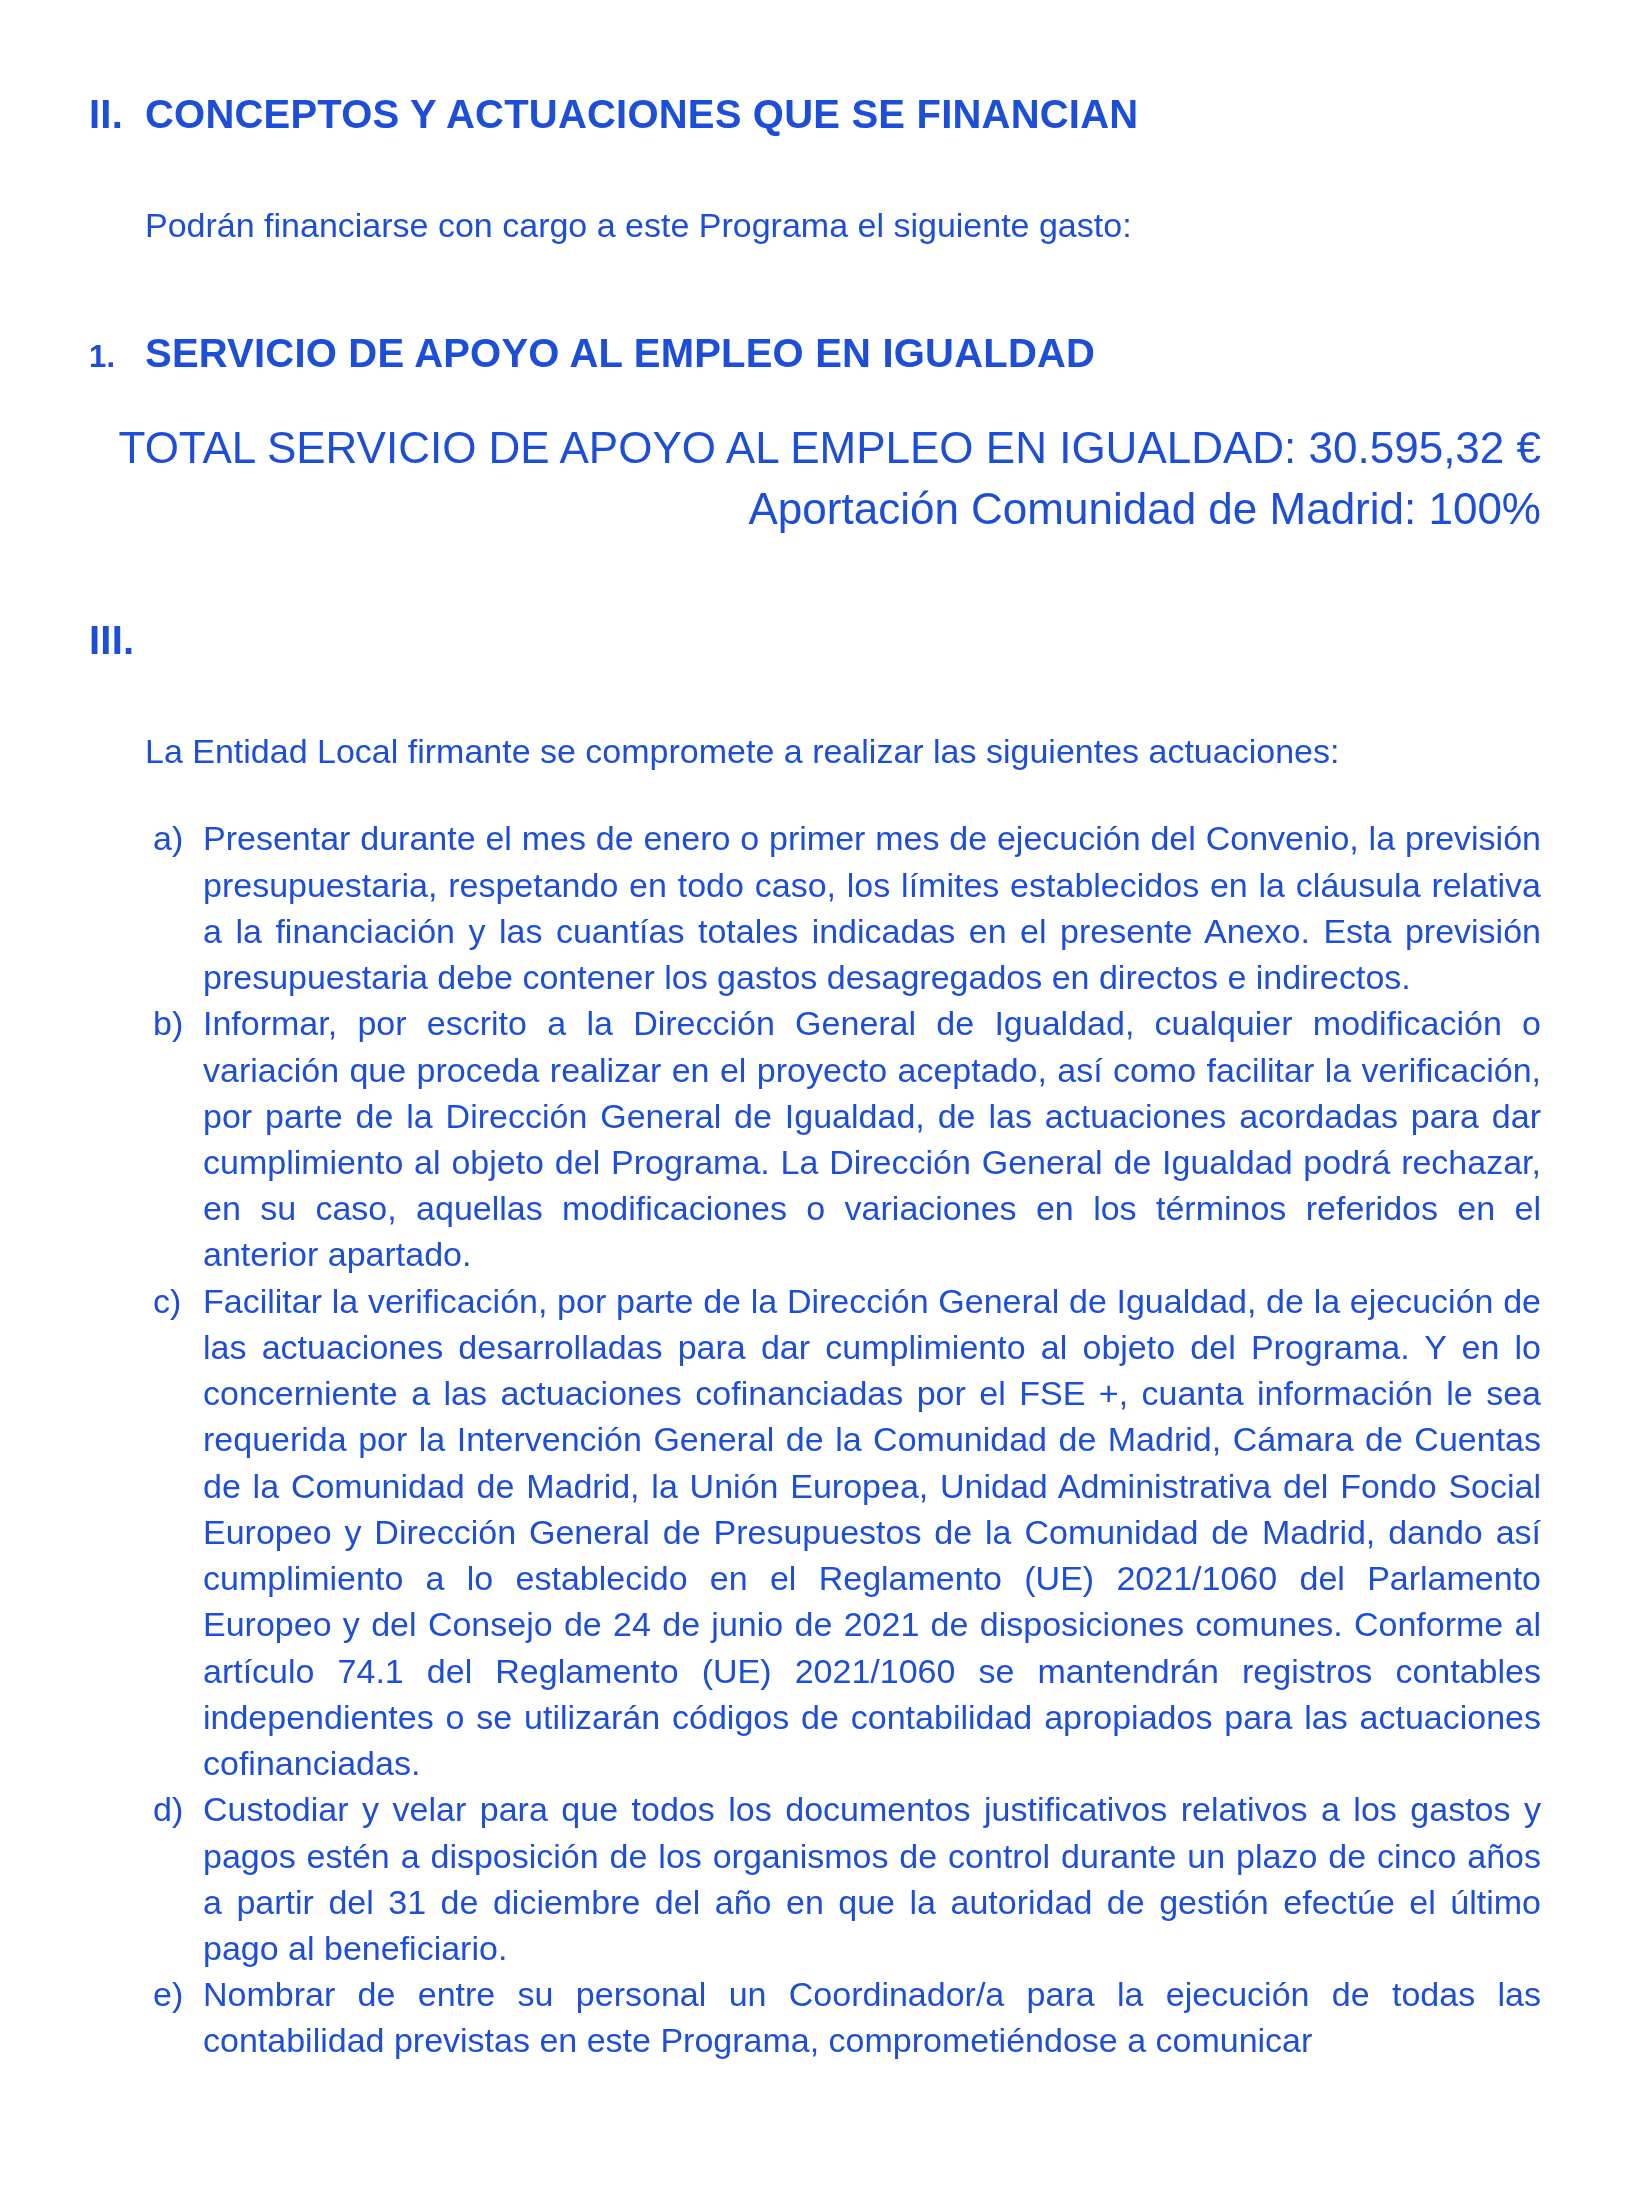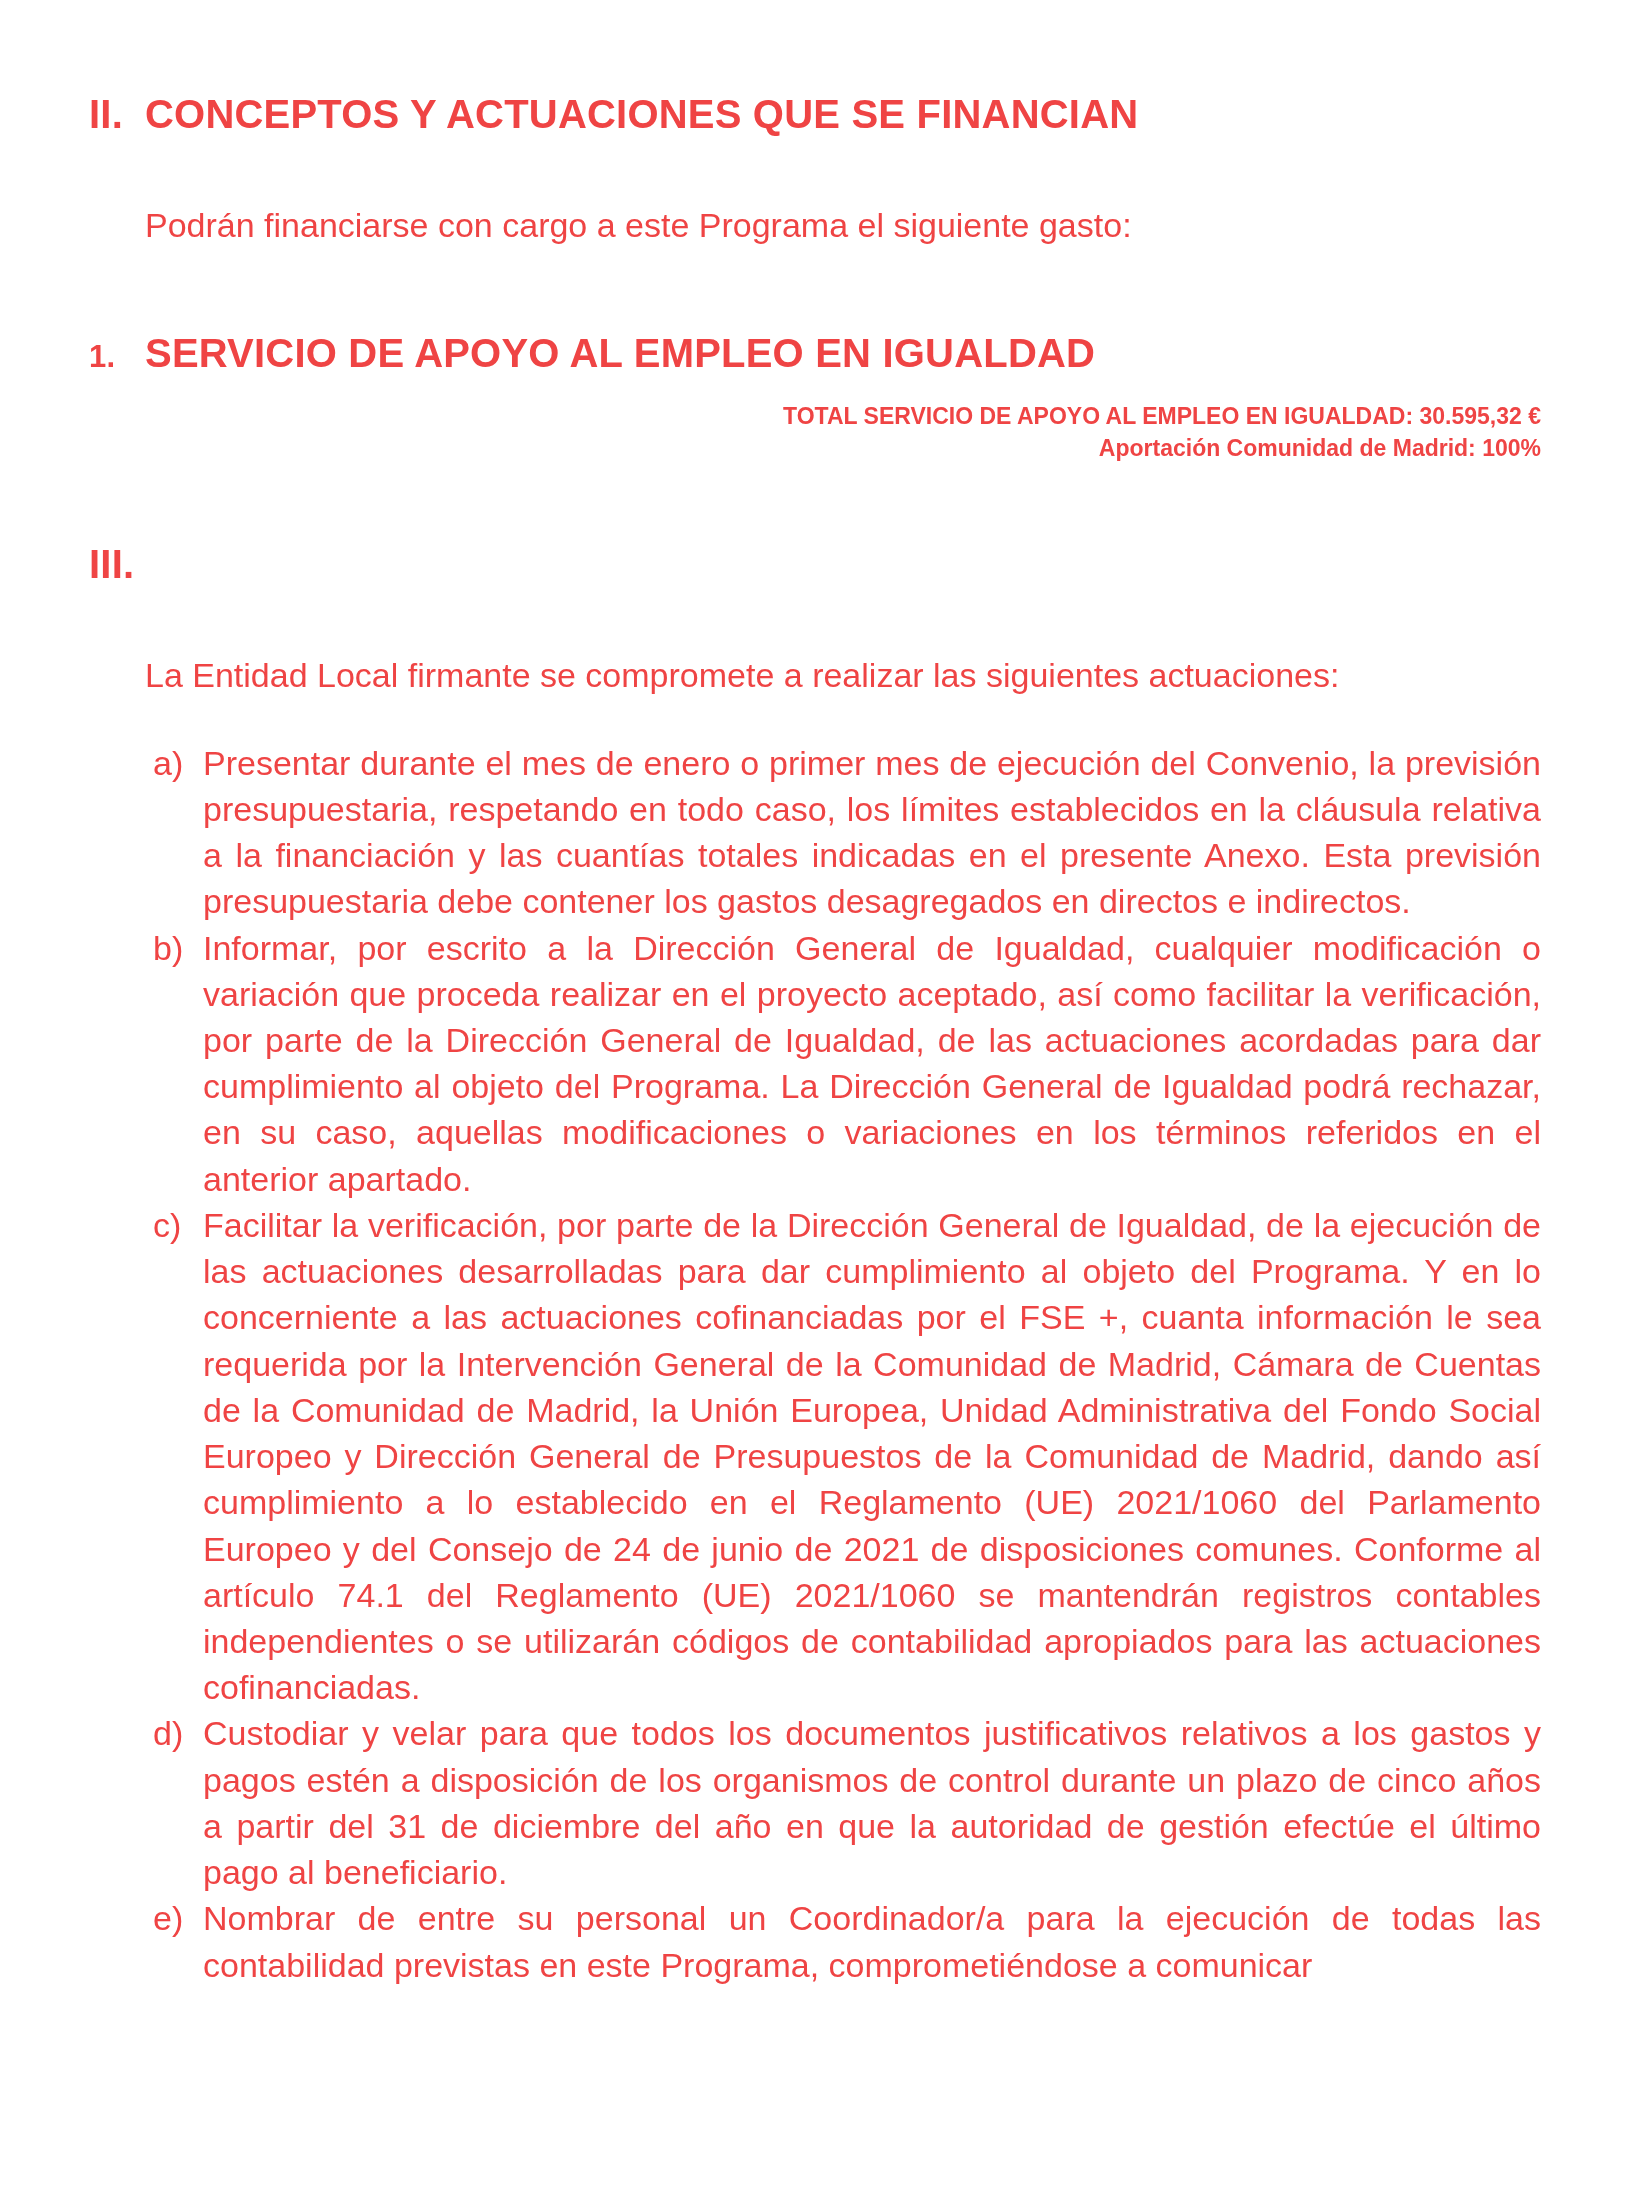--- a/index.html
+++ b/index.html
@@ -7,21 +7,21 @@
   html, body {
     margin: 0;
     padding: 0;
     background: #ffffff;
   }
   .page {
     position: relative;
     width: 1648px;
     height: 2205px;
     background: #ffffff;
-    color: #ef4444;
+    color: #1d4ed8;
     font-family: "Liberation Sans", "DejaVu Sans", sans-serif;
     padding: 90px 107px 0 89px;
     overflow: hidden;
   }
   .heading {
     display: flex;
     align-items: baseline;
     font-weight: 700;
     font-size: 40px;
     line-height: 1.2;
@@ -35,24 +35,24 @@
     font-size: 31px;
     font-weight: 700;
   }
   .intro {
     font-size: 34px;
     line-height: 1.4;
     margin: 64px 0 0 56px;
   }
   .h-section-1 { margin-top: 79px; }
   .totals {
-    margin-top: 23px;
+    margin-top: 40px;
     text-align: right;
-    font-weight: 700;
-    font-size: 23px;
+    font-weight: 400;
+    font-size: 44px;
     line-height: 1.4;
   }
   .h-section-3 { margin-top: 76px; }
   .obligations {
     list-style: none;
     margin: 40px 0 0 0;
     padding: 0;
   }
   .obligation {
     position: relative;

